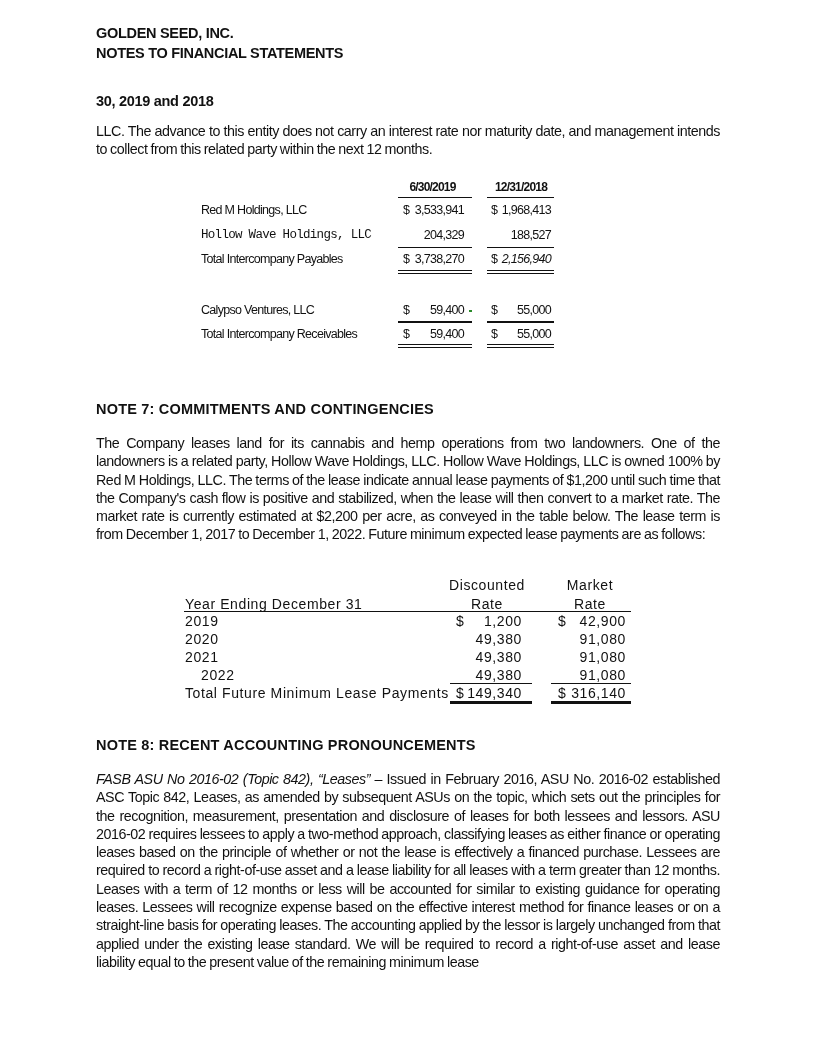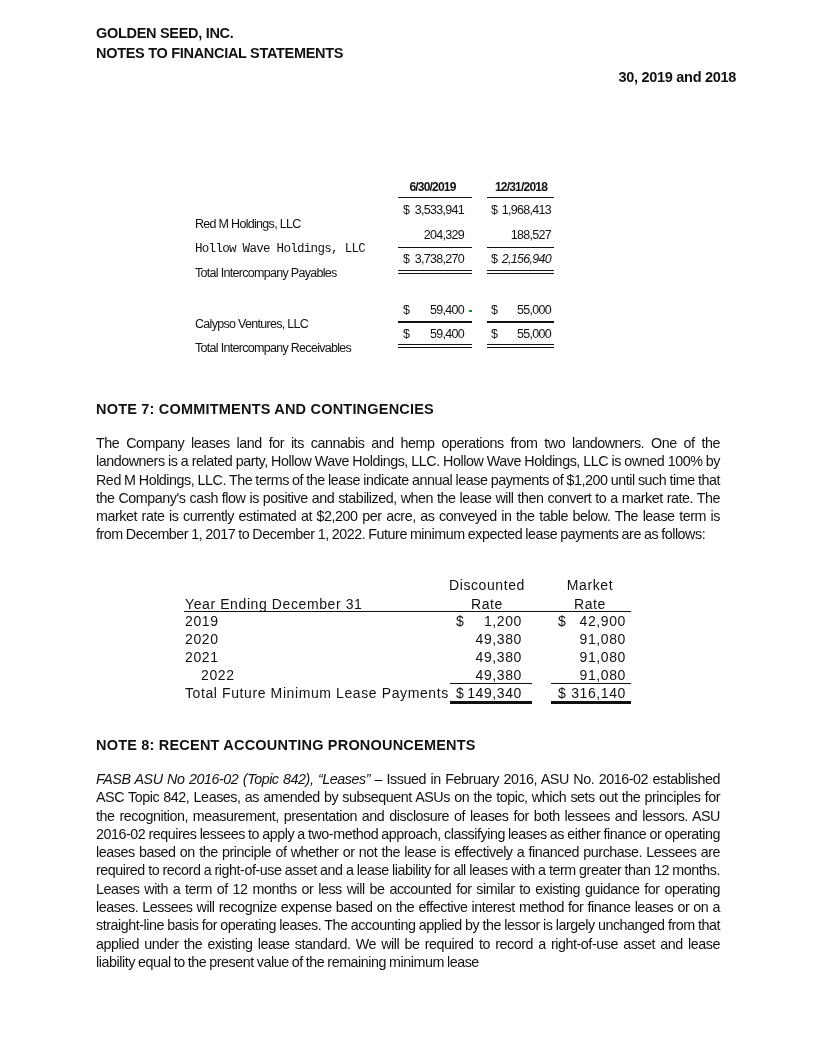--- a/index.html
+++ b/index.html
@@ -5,21 +5,21 @@
     html, body { margin: 0; padding: 0; background: #ffffff; }
     body { width: 815px; height: 1055px; position: relative; overflow: hidden; color: #111; }
     .page { position: absolute; left: 0; top: 0; width: 815px; height: 1055px; }
     .hdr { position: absolute; left: 96px; width: 640px; font-family: "Liberation Sans", sans-serif; font-weight: bold; font-size: 14.5px; line-height: 19.5px; letter-spacing: -0.3px; }
     .para { position: absolute; left: 96px; width: 624px; font-family: "Liberation Sans", sans-serif; font-size: 14.3px; line-height: 18.3px; text-align: justify; letter-spacing: -0.45px; word-spacing: -0.5px; }
     .note-title { position: absolute; left: 96px; font-family: "Liberation Sans", sans-serif; font-weight: bold; font-size: 14.5px; letter-spacing: 0.2px; }
     .em { font-style: italic; }
 
     
     .t1 { position: absolute; font-family: "Liberation Sans Narrow", "Liberation Sans", sans-serif; font-size: 12.5px; letter-spacing: -0.7px; transform-origin: left top; }
-    .t1-label { position: absolute; left: 195px; margin-top: 14px; }
+    .t1-label { position: absolute; left: 201px; }
     .t1-dollar { position: absolute; }
     .t1-num { position: absolute; text-align: right; }
     .t1-colhead { position: absolute; font-family: "Liberation Sans", sans-serif; font-weight: bold; font-size: 12px; letter-spacing: -0.8px; text-align: center; }
     .rule { position: absolute; background: #111; height: 1px; }
     .rule.thick { height: 2px; }
 
     
     .t2 { position: absolute; font-family: "Liberation Sans", sans-serif; font-size: 14px; letter-spacing: 0.6px; }
     .t2-right { text-align: right; }
     .t2-center { text-align: center; }
@@ -27,22 +27,23 @@
     .pageno { position: absolute; left: 0; width: 815px; top: 980px; text-align: center; font-family: "Liberation Serif", serif; font-size: 15px; }
     .tick { position: absolute; left: 469px; top: 310px; width: 3px; height: 2px; background: #2a8a2a; }
   </style>
 </head>
 <body>
 
 <div class="page">
 
   <div class="hdr" style="top:24px;">GOLDEN SEED, INC.</div>
   <div class="hdr" style="top:43.5px;">NOTES TO FINANCIAL STATEMENTS</div>
-  <div class="hdr" style="top:68px;text-align:right;">30, 2019 and 2018</div>
+  <div class="hdr" style="top:92px;">30, 2019 and 2018</div>
 
+  <div class="para" style="top:122px;">LLC. The advance to this entity does not carry an interest rate nor maturity date, and management intends to collect from this related party within the next 12 months.</div>
 
   <div>
     <div class="t1-colhead" style="left:395px; top:180px; width:75px;">6/30/2019</div>
     <div class="t1-colhead" style="left:488px; top:180px; width:66px;">12/31/2018</div>
     <div class="rule" style="left:398px; top:197px; width:74px;"></div>
     <div class="rule" style="left:487px; top:197px; width:67px;"></div>
 
     <div>
       <div class="t1 t1-label" style="top:203px;">Red M Holdings, LLC</div>
       <div class="t1 t1-dollar" style="left:403px; top:203px;">$</div>

